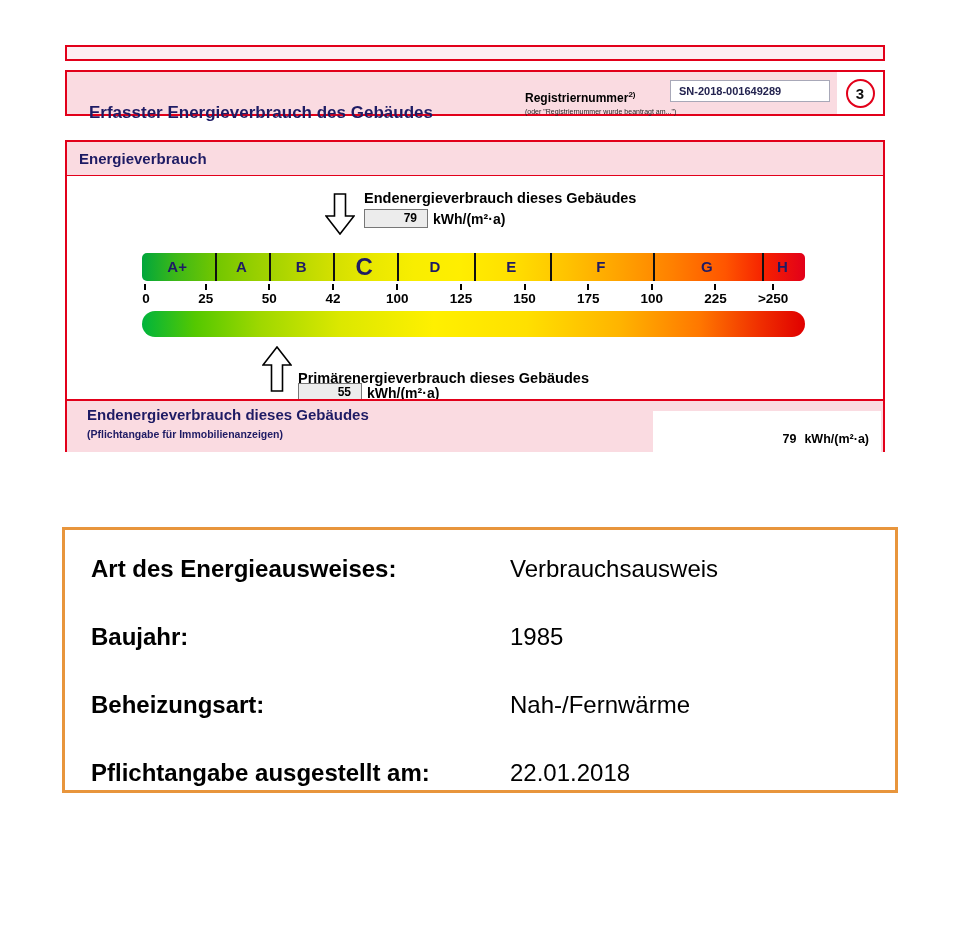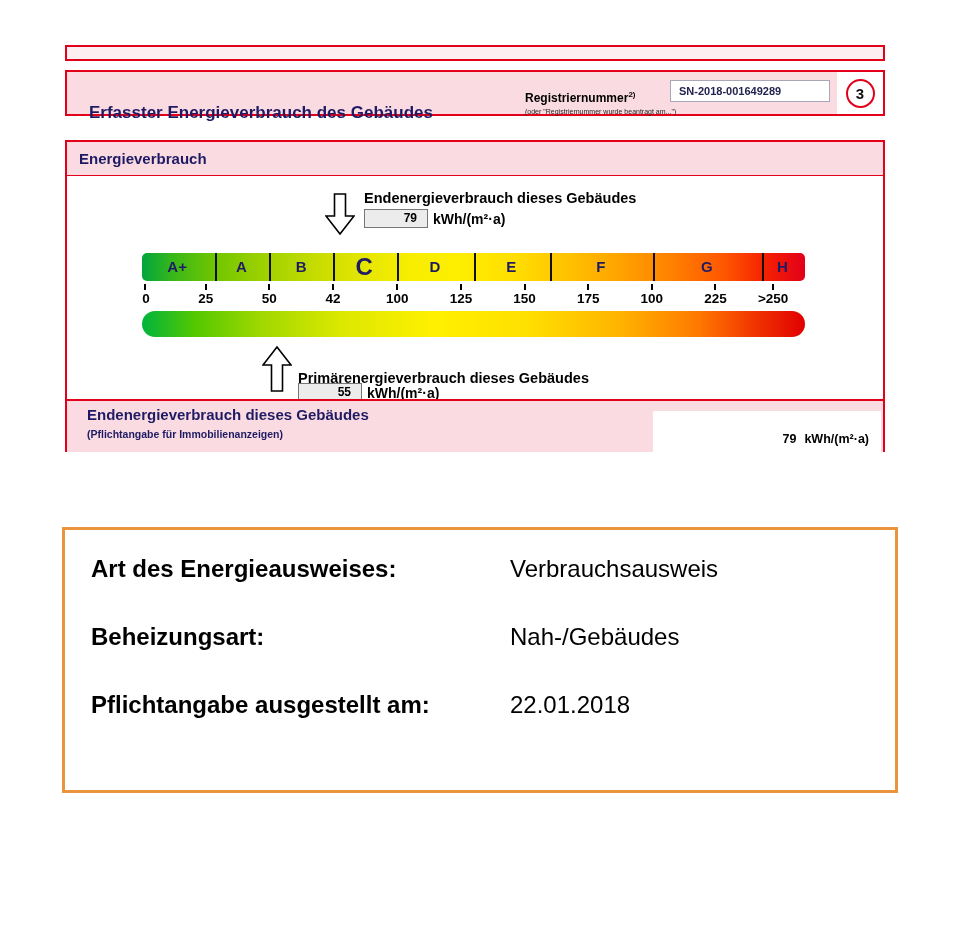--- a/index.html
+++ b/index.html
@@ -180,22 +180,26 @@
       </div>
     </div>
   </div>
 
   <div class="details">
     <div class="drow">
       <div class="dlabel">Art des Energieausweises:</div>
       <div class="dvalue">Verbrauchsausweis</div>
     </div>
     <div class="drow">
+      <div class="dlabel">Baujahr:</div>
+      <div class="dvalue">1985</div>
+    </div>
+    <div class="drow">
       <div class="dlabel">Beheizungsart:</div>
-      <div class="dvalue">Nah-/Gebäudes</div>
+      <div class="dvalue">Nah-/Fernwärme</div>
     </div>
     <div class="drow">
       <div class="dlabel">Pflichtangabe ausgestellt am:</div>
       <div class="dvalue">22.01.2018</div>
     </div>
   </div>
 
 </div>
 
 </body></html>

